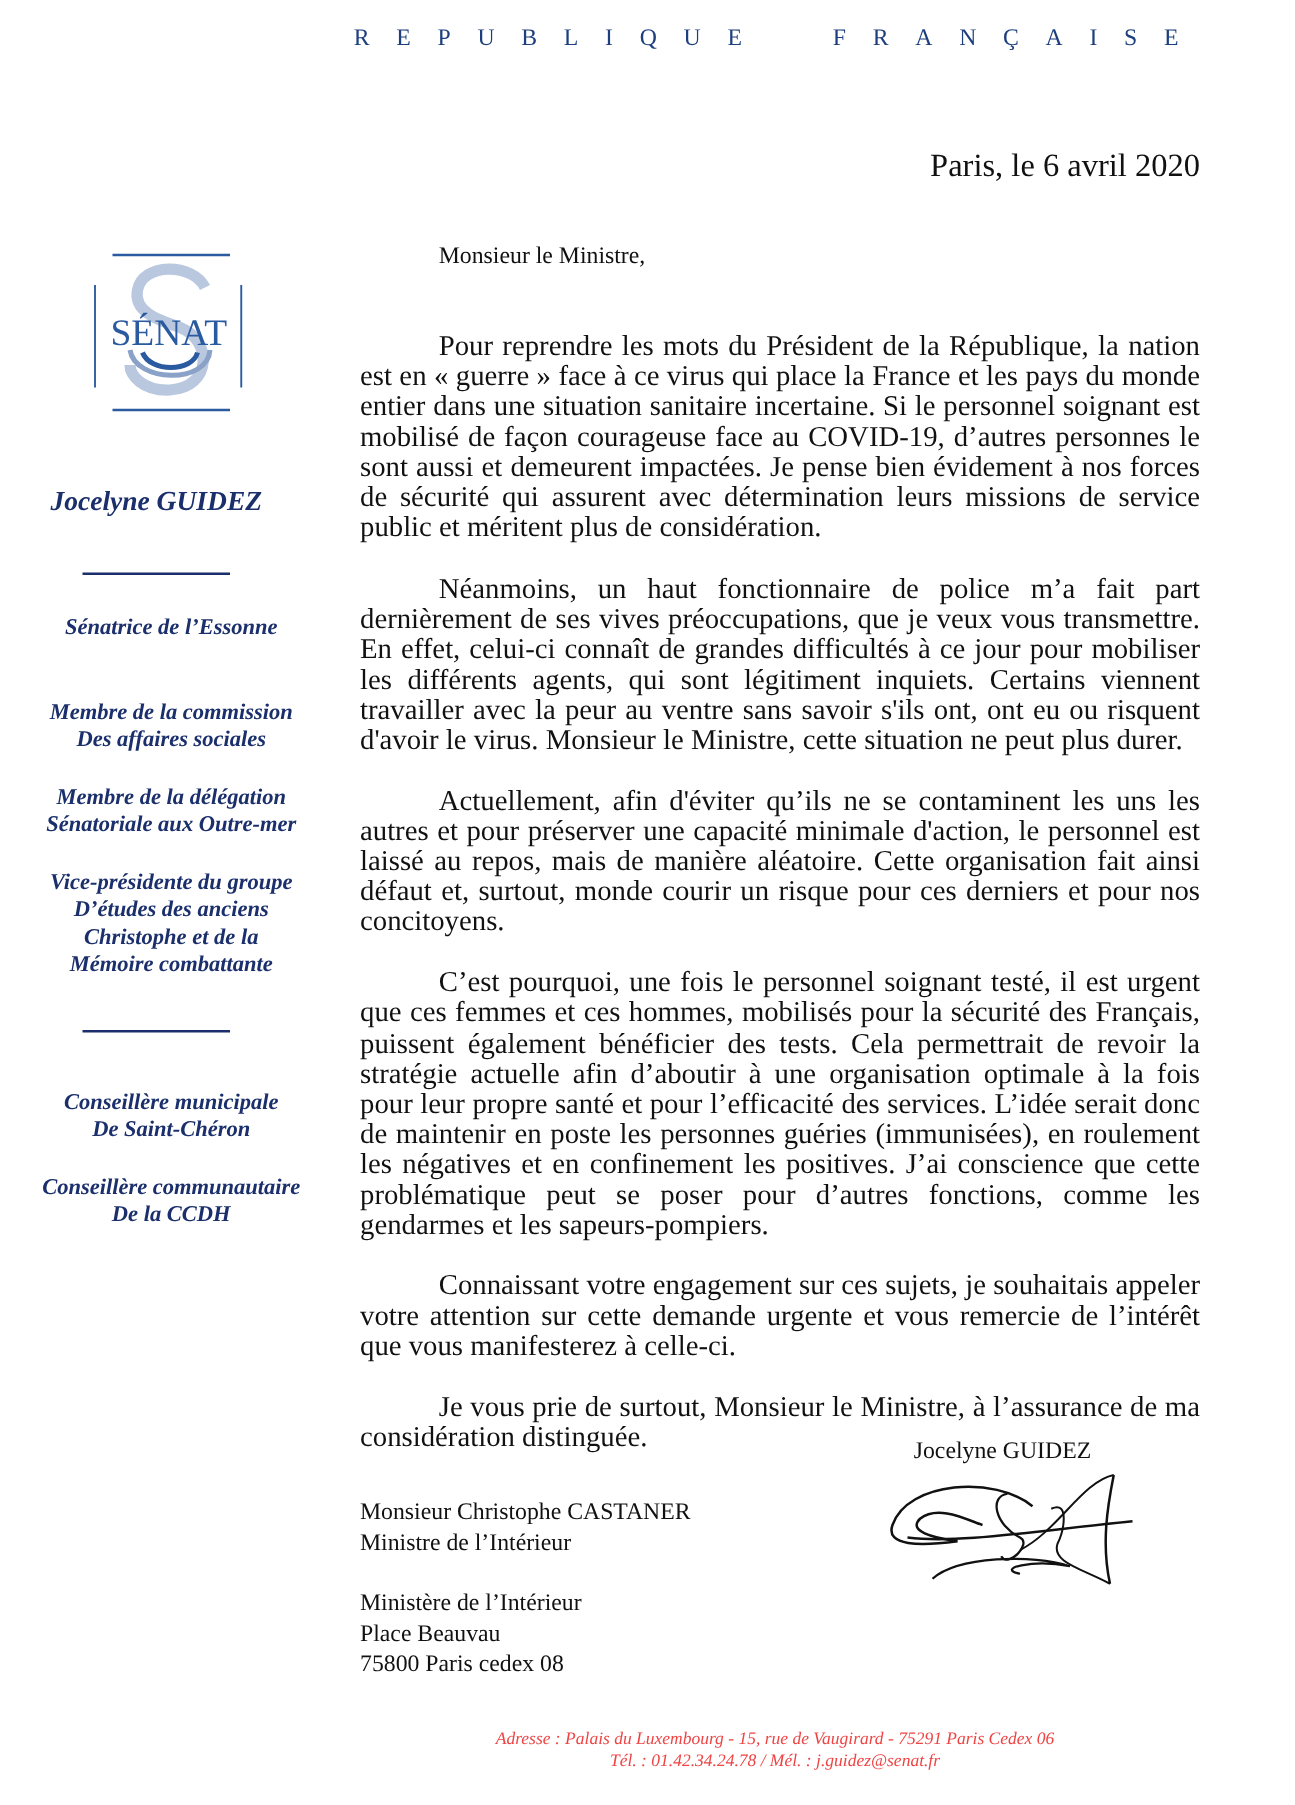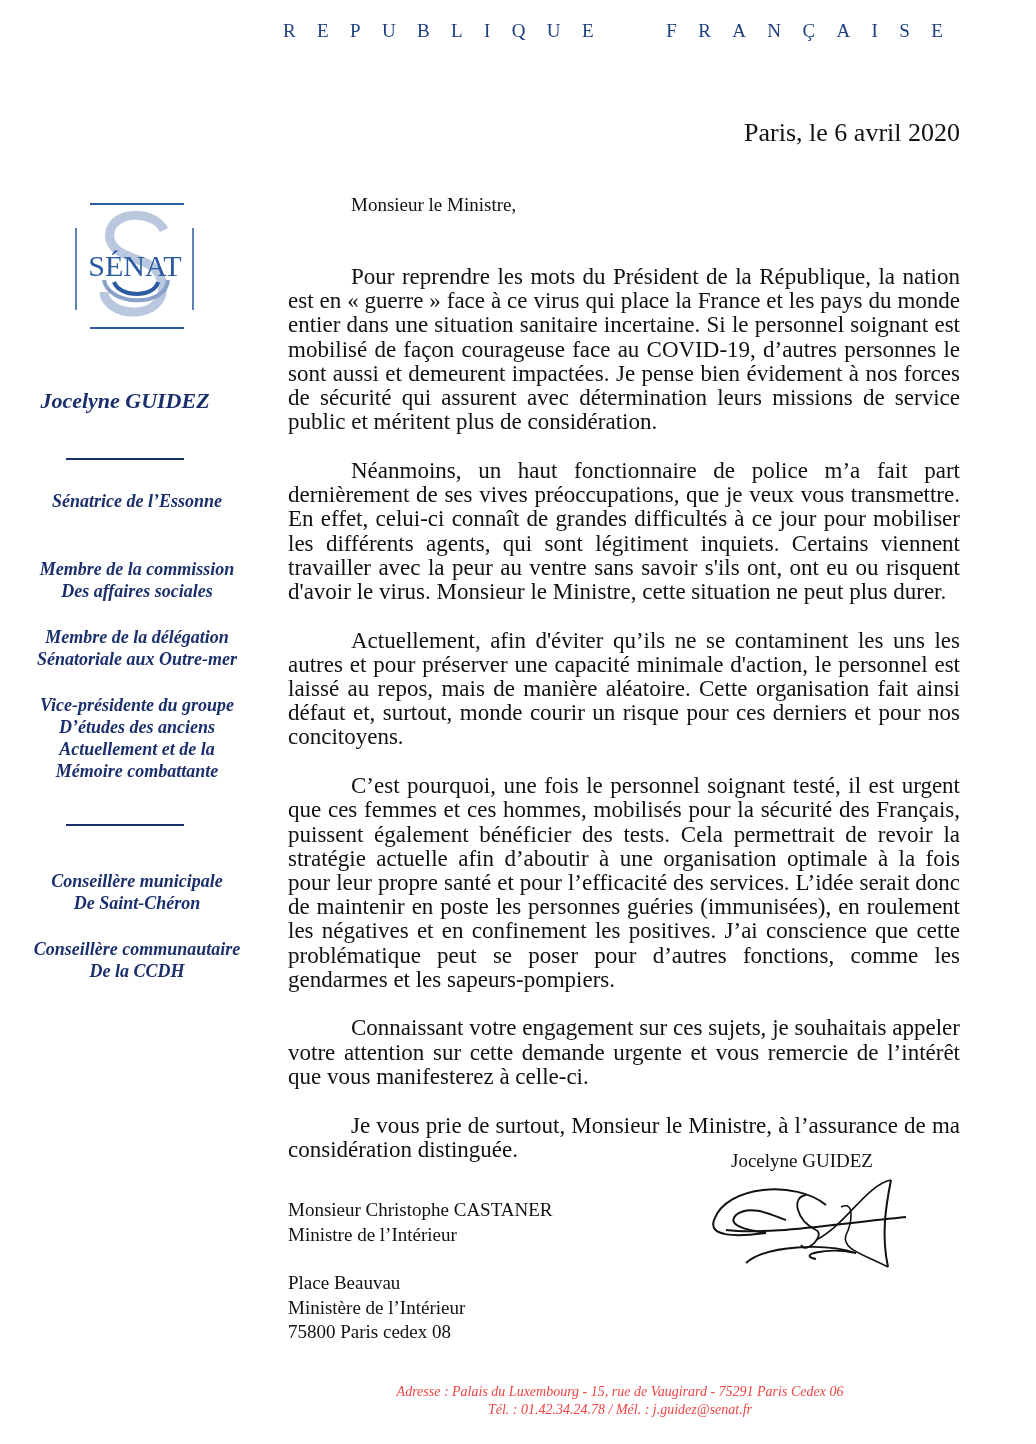--- a/index.html
+++ b/index.html
@@ -94,21 +94,21 @@
   </div>
   <div style="height:24px"></div>
   <div class="sb-block">
     <div>Membre de la délégation</div>
     <div>Sénatoriale aux Outre-mer</div>
   </div>
   <div style="height:24px"></div>
   <div class="sb-block">
     <div>Vice-présidente du groupe</div>
     <div>D’études des anciens</div>
-    <div>Actuellement et de la</div>
+    <div>Christophe et de la</div>
     <div>Mémoire combattante</div>
   </div>
   <div style="height:42px"></div>
   <div class="sb-rule"></div>
   <div style="height:44px"></div>
   <div class="sb-block">
     <div>Conseillère municipale</div>
     <div>De Saint-Chéron</div>
   </div>
   <div style="height:24px"></div>
@@ -141,21 +141,21 @@
     <path d="M185 5 C 160 10, 140 50, 110 65" fill="none" stroke="#111" stroke-width="1.6"></path>
     <path d="M135 32 C 150 25, 145 50, 140 60 C 135 75, 160 80, 182 92" fill="none" stroke="#111" stroke-width="1.6"></path>
     <path d="M40 88 C 60 70, 120 68, 150 78 C 120 72, 90 80, 110 84" fill="none" stroke="#111" stroke-width="1.8"></path>
   </svg>
 </div>
 
 <div class="recipient">
   <div>Monsieur Christophe CASTANER</div>
   <div>Ministre de l’Intérieur</div>
   <div class="gap"></div>
+  <div>Ministère de l’Intérieur</div>
   <div>Place Beauvau</div>
-  <div>Ministère de l’Intérieur</div>
   <div>75800 Paris cedex 08</div>
 </div>
 
 <div class="footer">
   <div>Adresse : Palais du Luxembourg - 15, rue de Vaugirard - 75291 Paris Cedex 06</div>
   <div>Tél. : 01.42.34.24.78 / Mél. : j.guidez@senat.fr</div>
 </div>
 
 </body></html>

